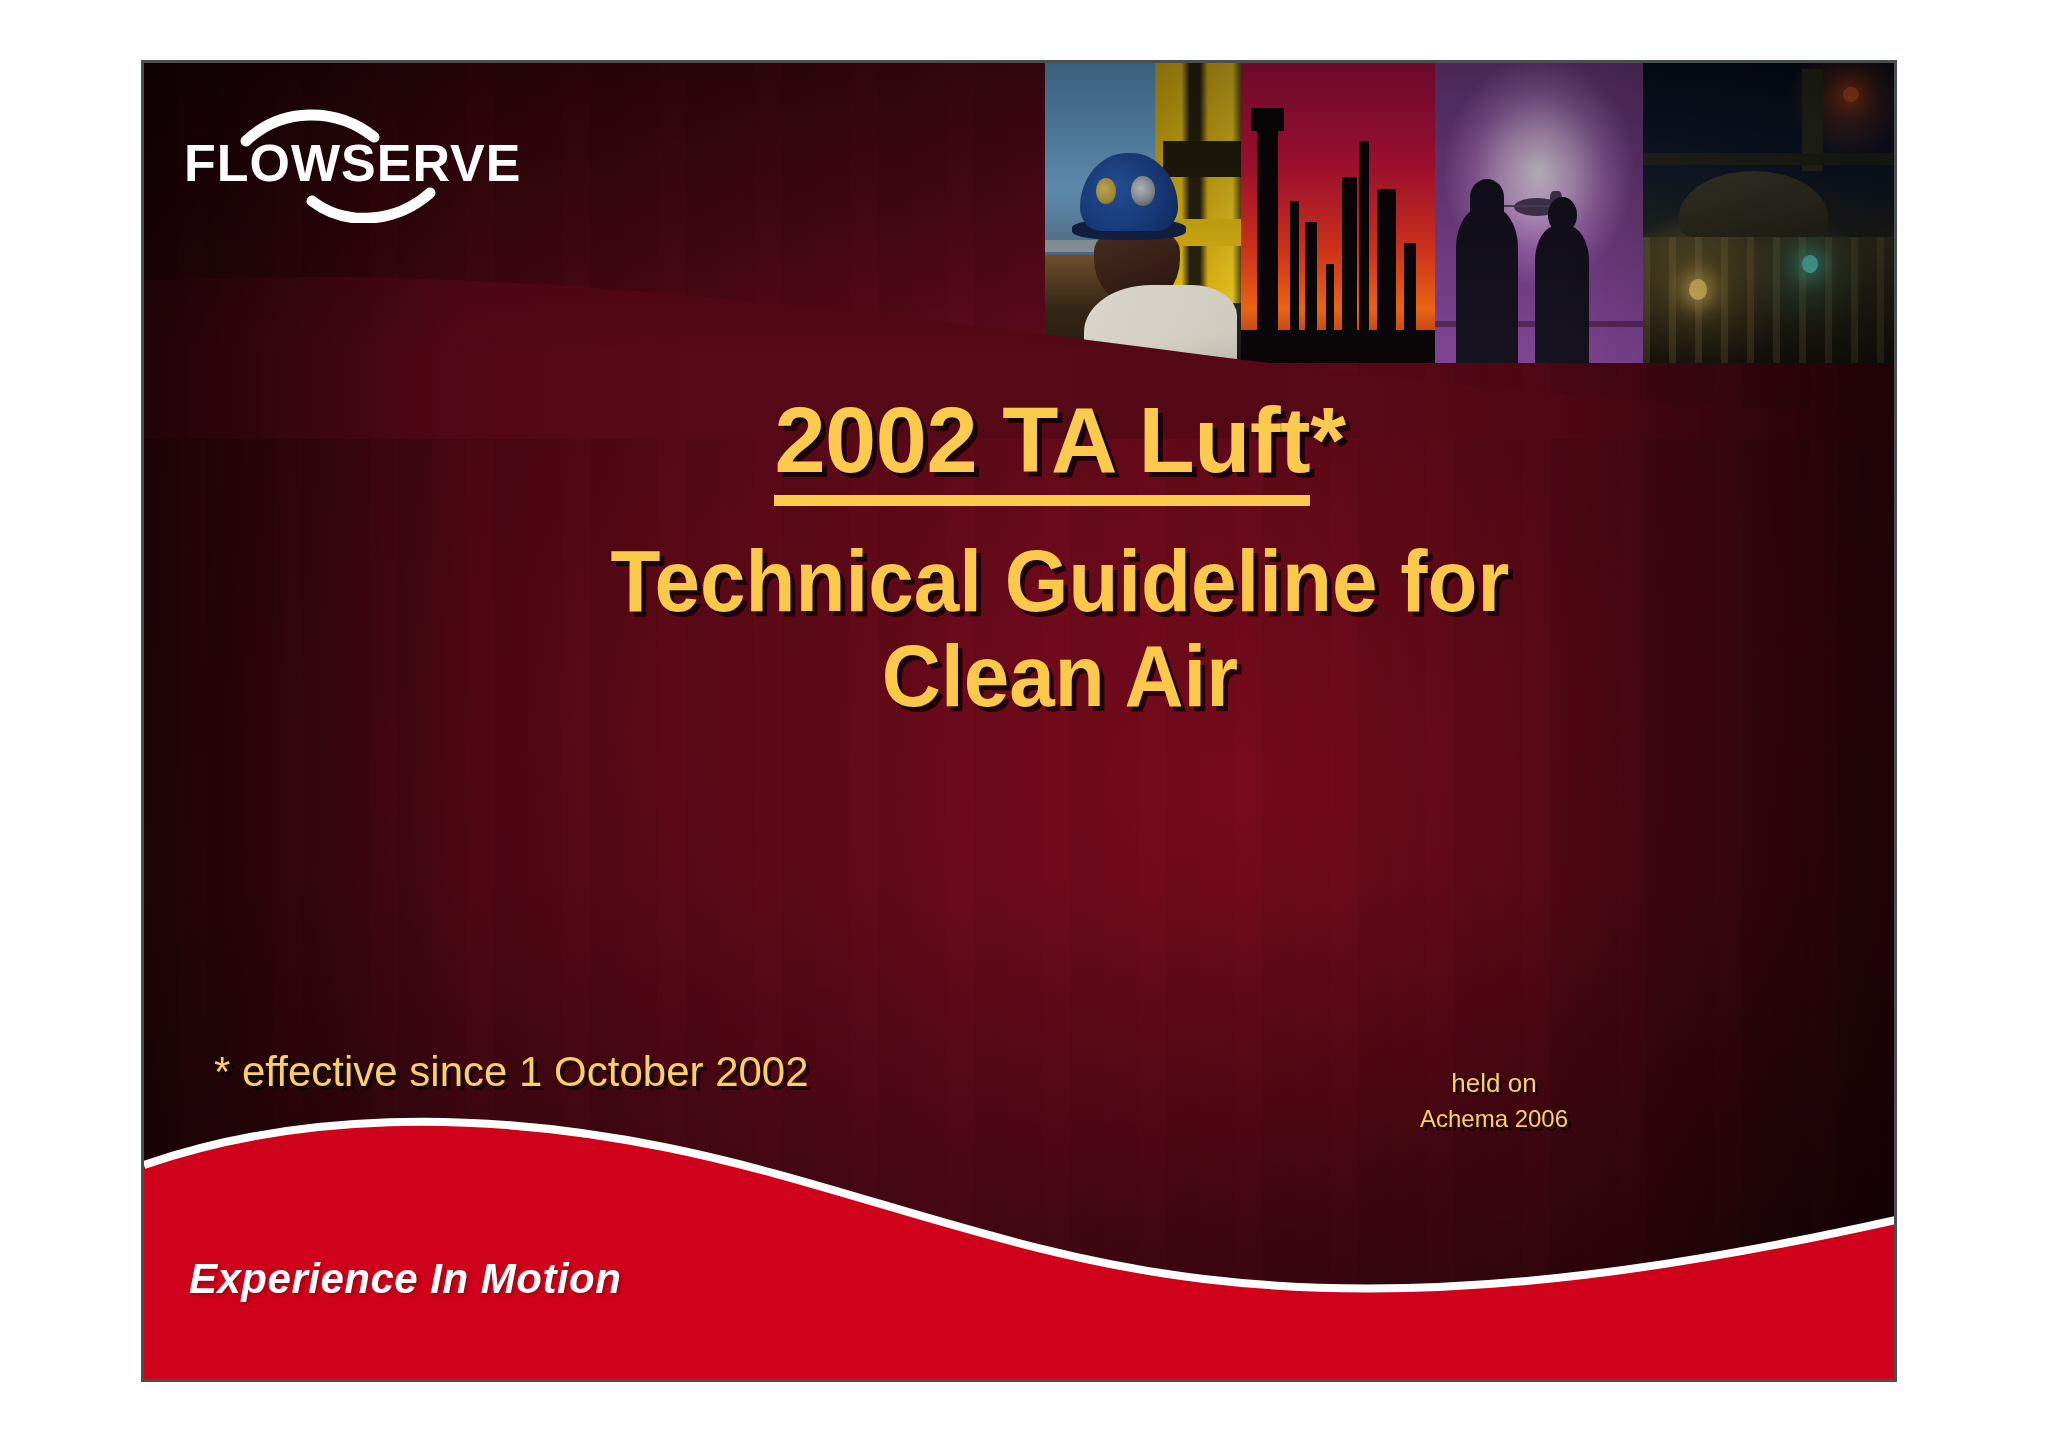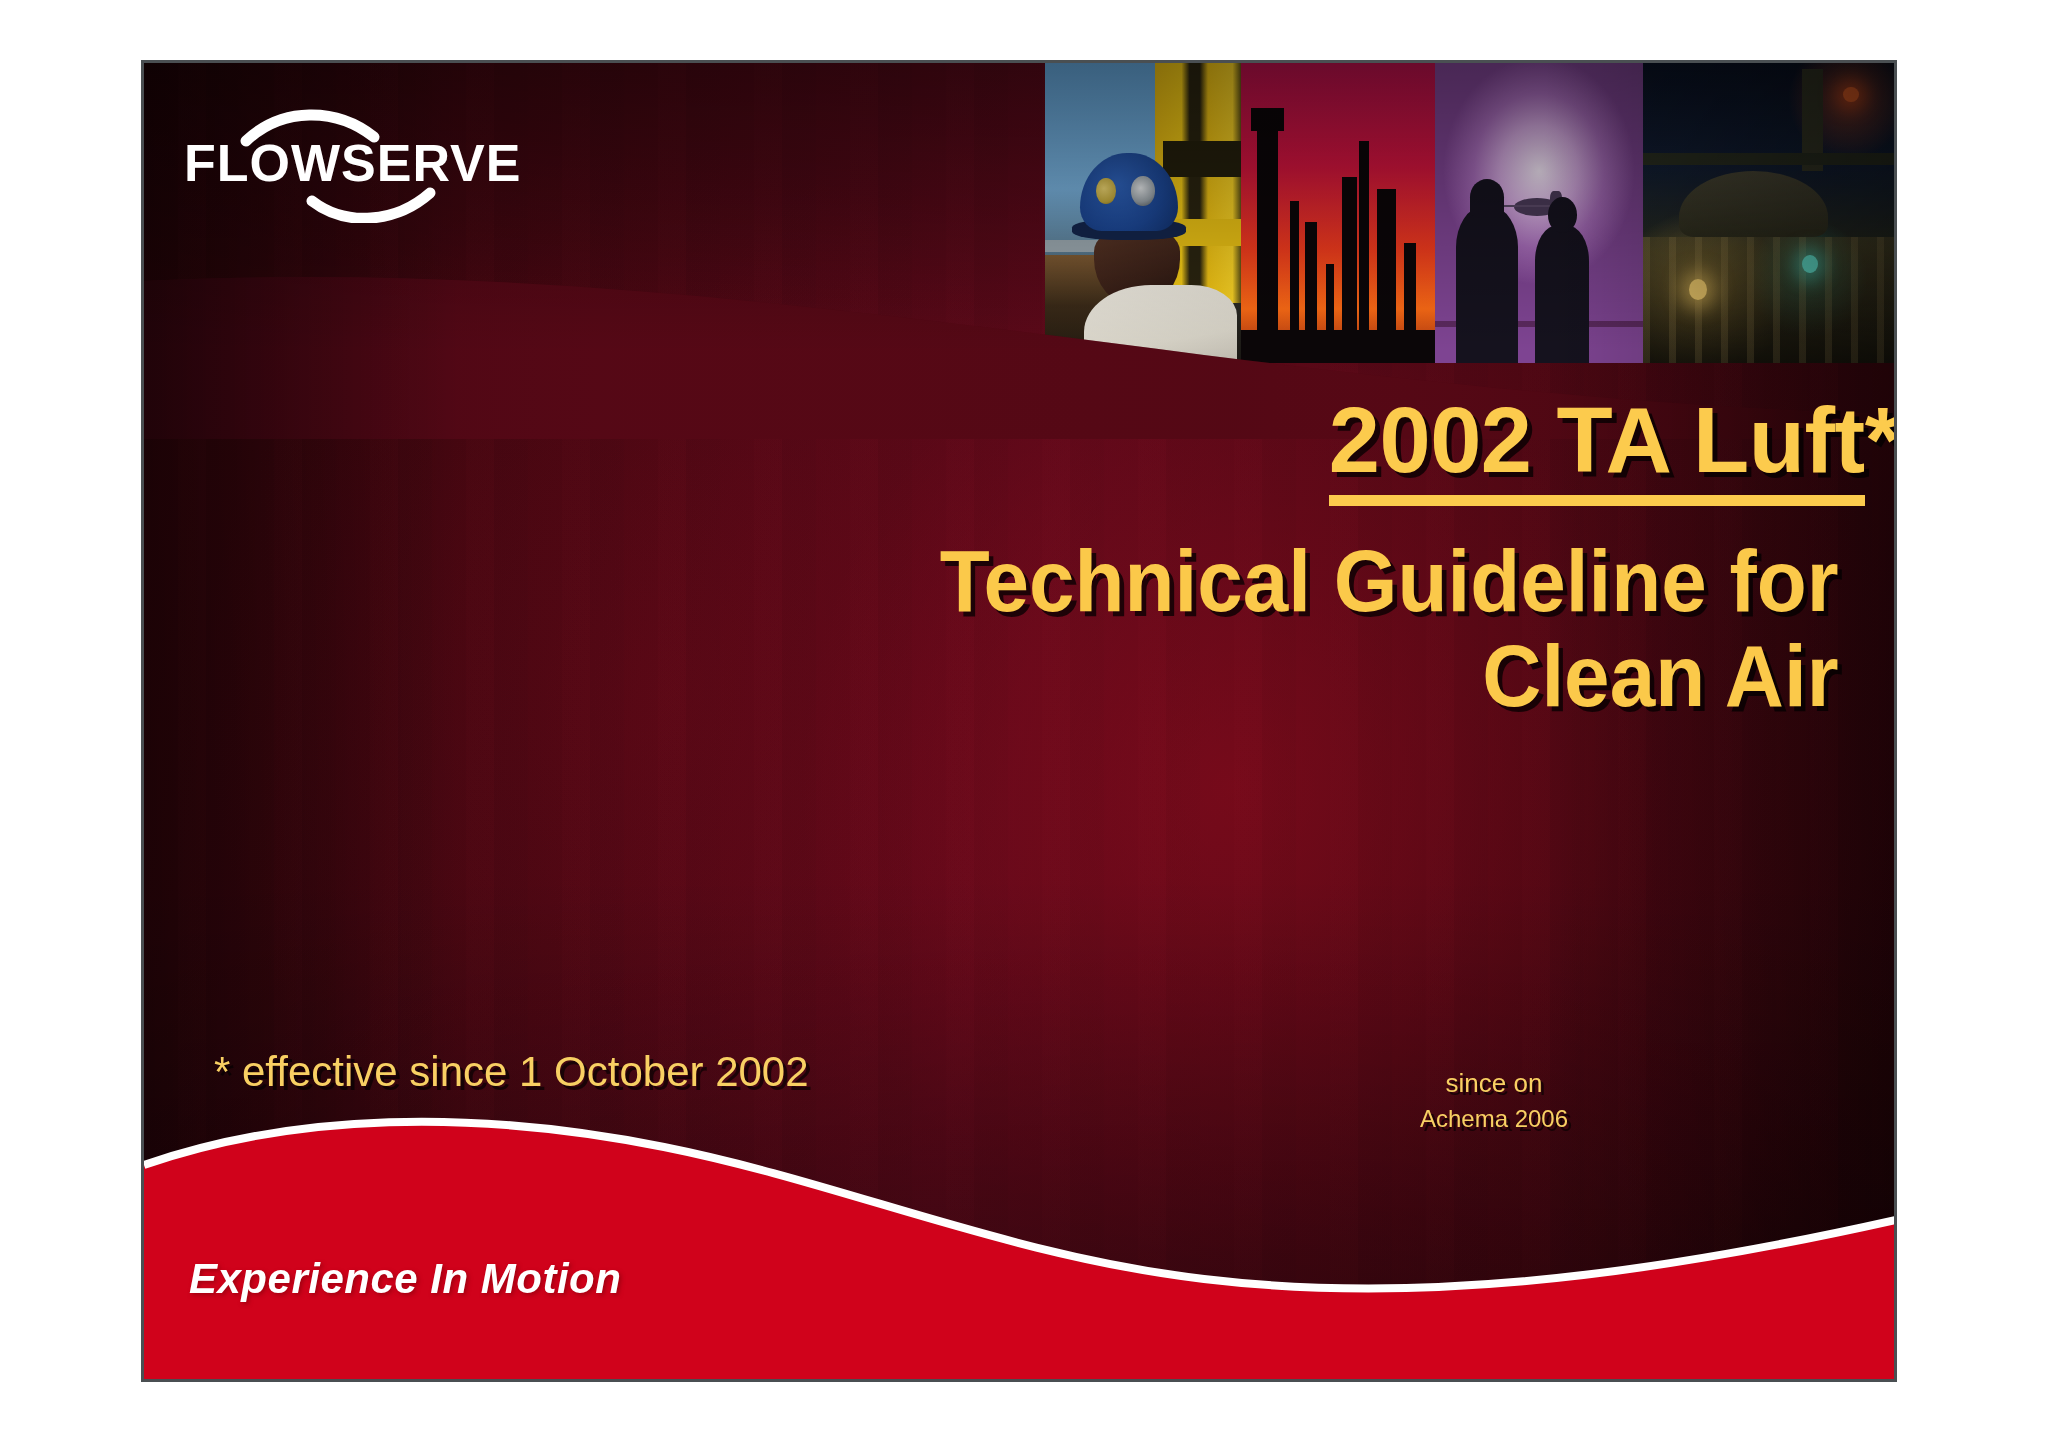--- a/index.html
+++ b/index.html
@@ -246,21 +246,22 @@
     left: 0; top: 196px;
     width: 1756px; height: 180px;
     pointer-events: none;
   }
 
   
   #title-block {
     position: absolute;
     left: 0; top: 330px;
     width: 1756px;
-    text-align: right;
+    text-align: center;
+    padding-left: 38px;
   }
   #main-title {
     display: inline-block;
     color: #FCCB4D;
     font-size: 92px;
     font-weight: bold;
     letter-spacing: -0.5px;
     text-shadow: 5px 5px 0 rgba(0,0,0,0.72);
     line-height: 1.04;
     margin: 0;
@@ -443,21 +444,21 @@
     <h1 id="main-title"><span class="underlined">2002 TA Luft</span><span>*</span></h1>
     <div id="subtitle">
       <div>Technical Guideline for</div>
       <div>Clean Air</div>
     </div>
   </div>
 
   <div id="footnote">* effective since 1 October 2002</div>
 
   <div id="presenter-block">
-    <div id="held-on">since on</div>
+    <div id="held-on">held on</div>
     <div id="event-name">Achema 2006</div>
   </div>
 
   <svg id="wave-band" viewBox="0 0 1756 300" preserveAspectRatio="none">
     <path d="M0,86 C150,34 330,30 520,68 C700,104 860,176 1060,200
              C1260,224 1480,202 1756,140 L1756,300 L0,300 Z" fill="#D0021B"></path>
     <path d="M0,86 C150,34 330,30 520,68 C700,104 860,176 1060,200
              C1260,224 1480,202 1756,140" stroke="#ffffff" stroke-width="8" fill="none"></path>
   </svg>
 

